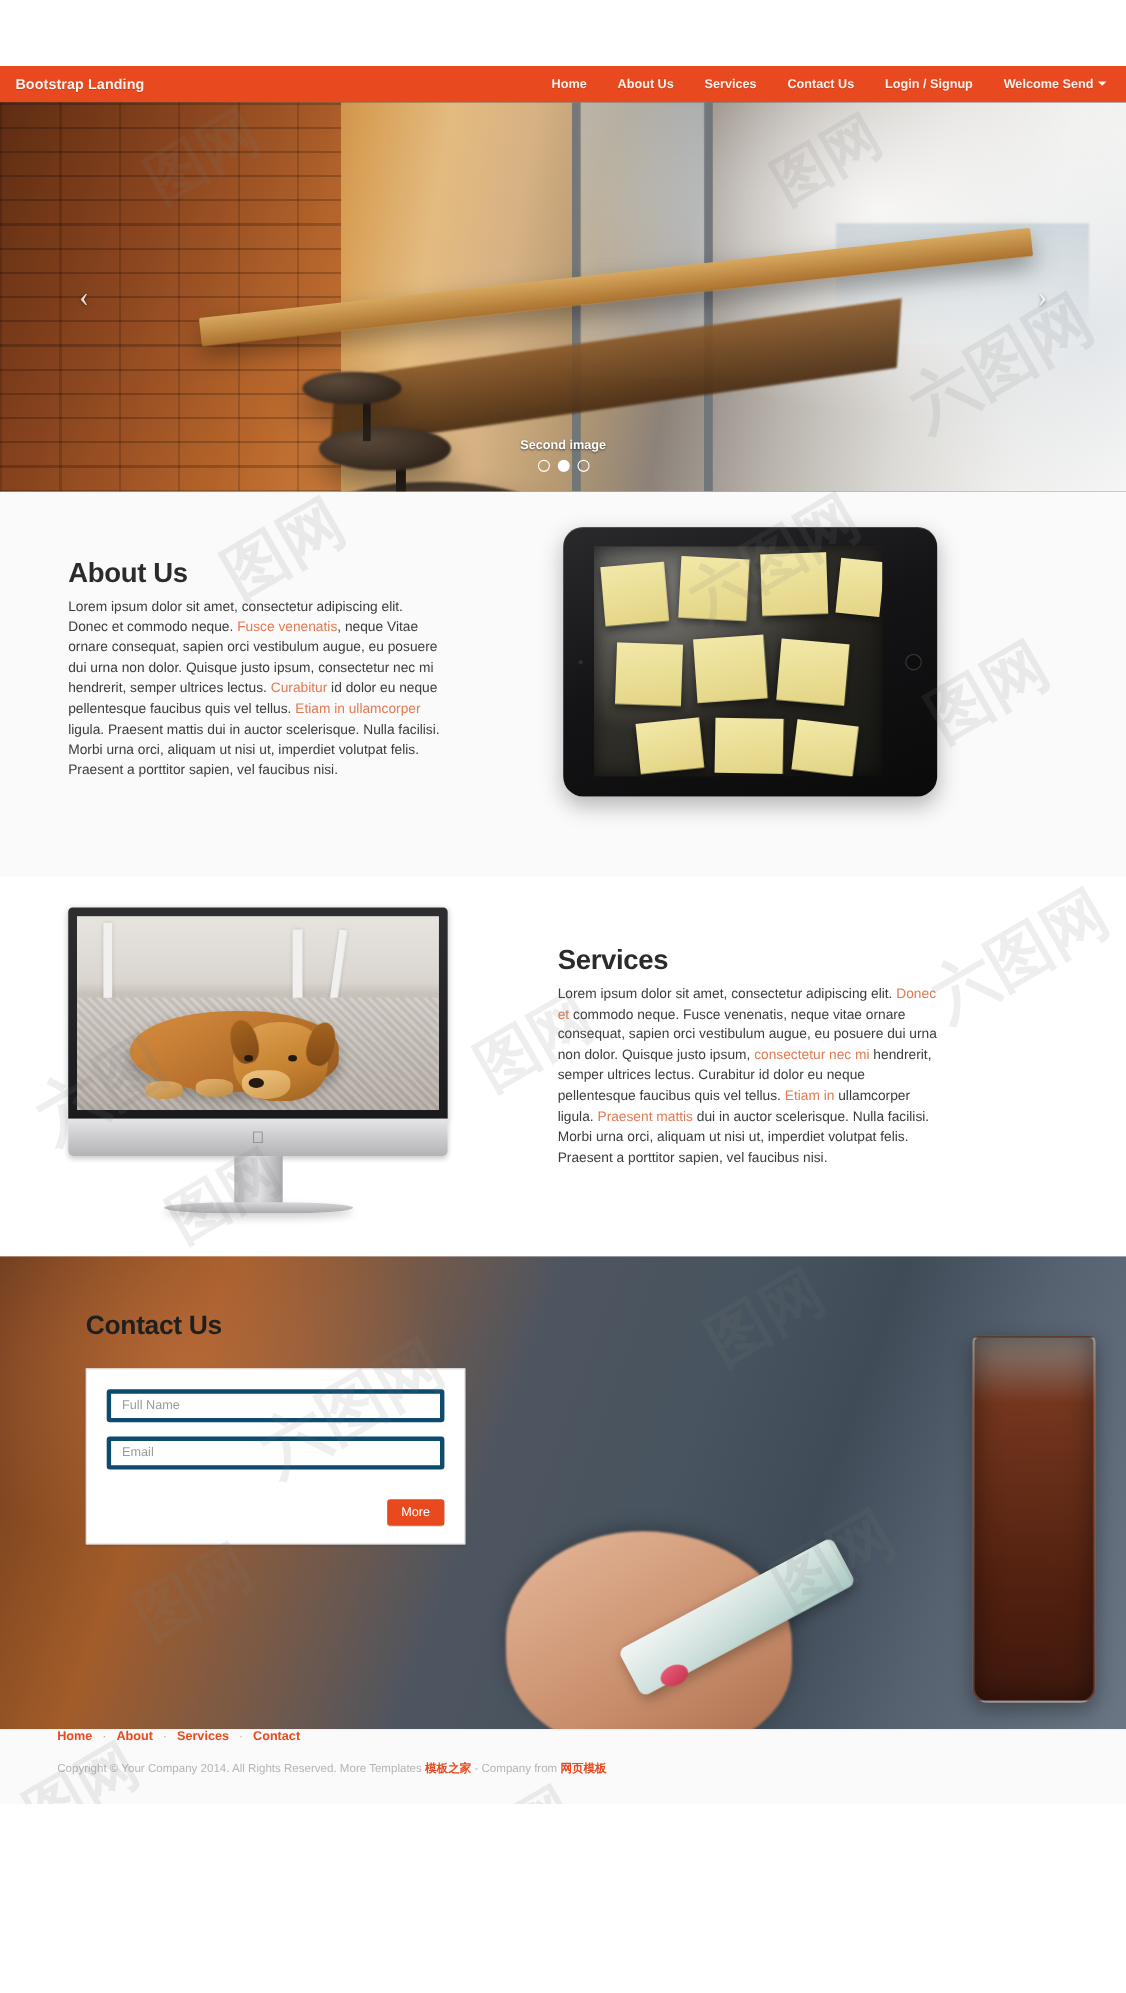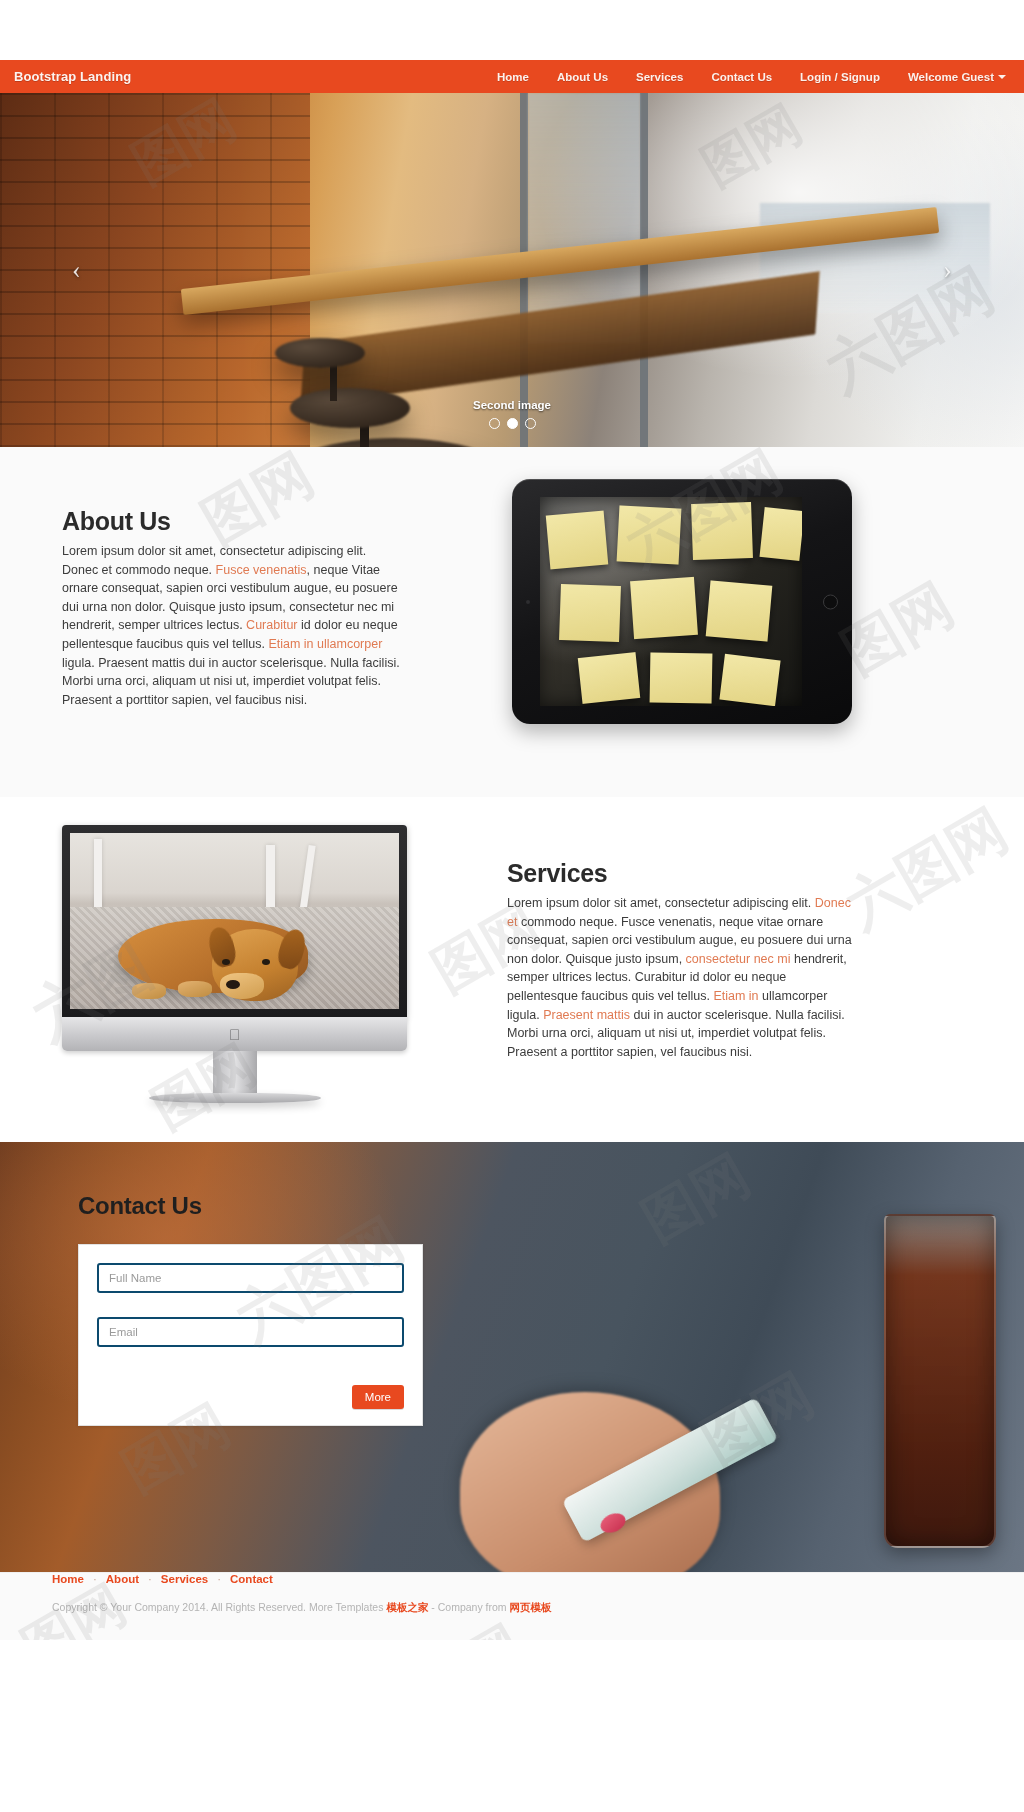--- a/index.html
+++ b/index.html
@@ -310,23 +310,23 @@
     letter-spacing:-.3px;
   }
   .form-card{
     position:absolute;left:78px;top:102px;width:345px;
     background:#ffffff;border:1px solid #e2e2e2;
     padding:18px 18px 16px 18px;box-sizing:border-box;
     box-shadow:0 1px 3px rgba(0,0,0,.12);
   }
   .form-card input[type=text]{
     width:100%;box-sizing:border-box;height:30px;
-    border:2px solid #0c4a6e;border-radius:3px;
+    border:4px solid #0c4a6e;border-radius:3px;
     padding:0 10px;font-size:11.5px;color:#555;
-    background:#fff;outline:none;margin-bottom:24px;
+    background:#fff;outline:none;margin-bottom:13px;
     font-family:"Liberation Sans", sans-serif;
   }
   .form-card textarea{
     width:100%;box-sizing:border-box;height:148px;
     border:1px solid #dcdcdc;border-radius:3px;
     padding:8px 10px;font-size:11.5px;color:#555;
     background:#fff;outline:none;resize:none;display:block;
     font-family:"Liberation Sans", sans-serif;
   }
   .form-card input::placeholder,.form-card textarea::placeholder{color:#9a9a9a;}
@@ -370,21 +370,21 @@
   <div class="top-strip"></div>
 
   <div class="navbar">
     <div class="brand">Bootstrap Landing</div>
     <div class="nav-links">
       <a href="#">Home</a>
       <a href="#">About Us</a>
       <a href="#">Services</a>
       <a href="#">Contact Us</a>
       <a href="#">Login / Signup</a>
-      <a href="#" class="welcome"><span>Welcome Guest</span><span class="caret"></span></a>
+      <a href="#" class="welcome"><span>Welcome Send</span><span class="caret"></span></a>
     </div>
   </div>
 
   <div class="carousel">
     <div class="cafe">
       <div class="brick"></div>
       <div class="window-frame" style="left:520px;"></div>
       <div class="window-frame" style="left:640px;"></div>
       <div class="glass-panel" style="left:528px;top:0;width:112px;height:250px;"></div>
       <div class="glass-panel" style="left:760px;top:110px;width:230px;height:110px;"></div>

